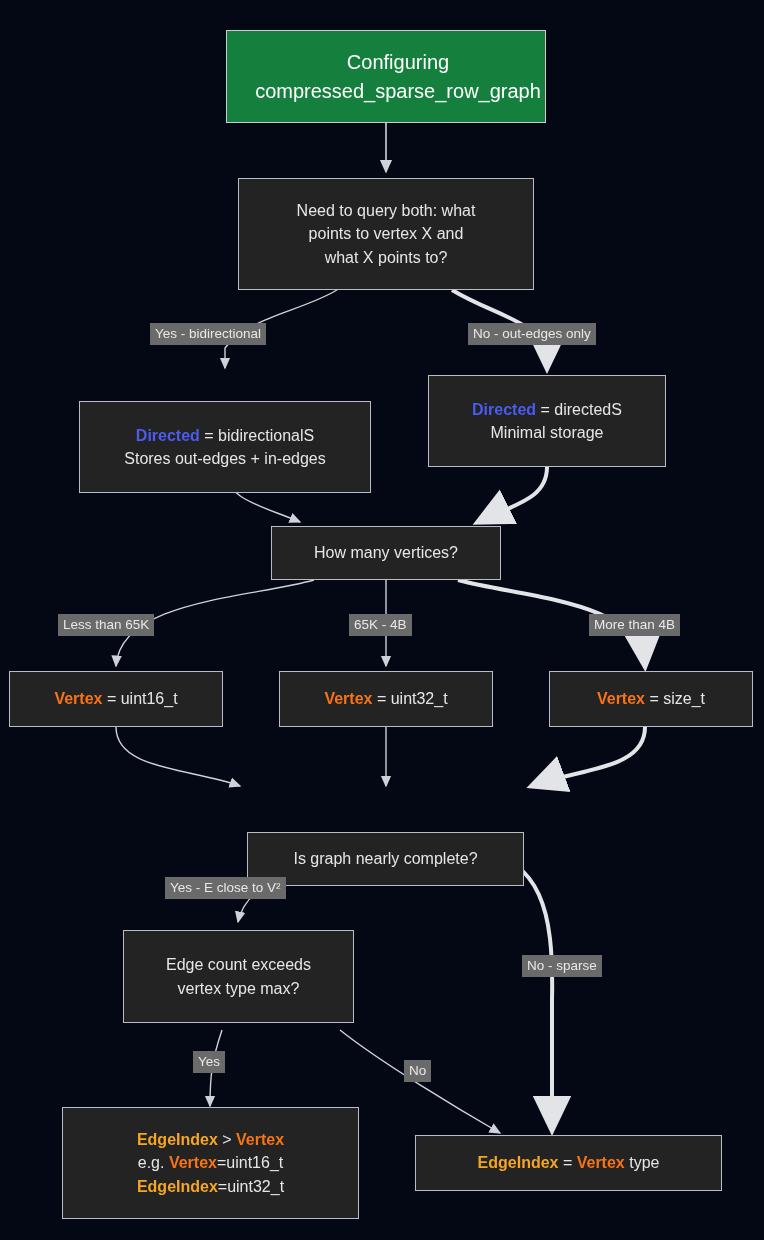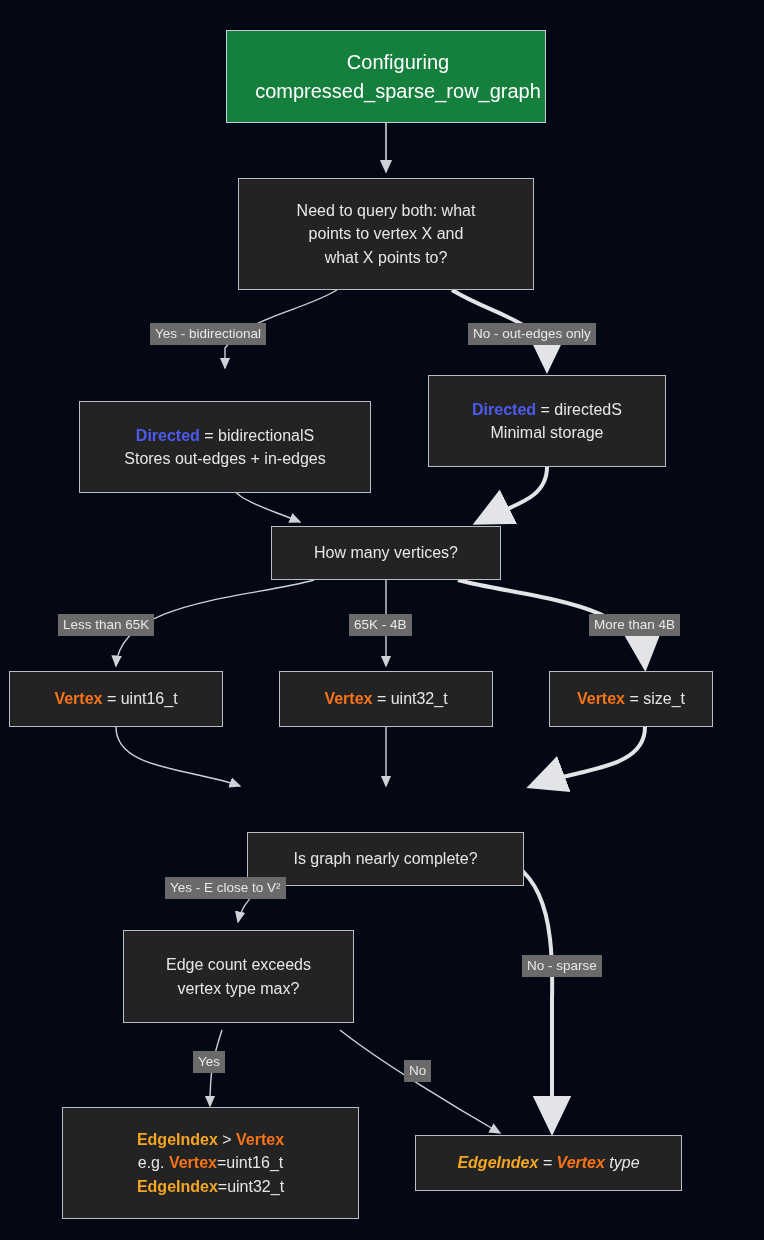--- a/index.html
+++ b/index.html
@@ -133,21 +133,21 @@
       <span class="kw-vertex">Vertex</span><span> = uint16_t</span>
     </div>
   </div>
 
   <div class="node" style="left:279px;top:671px;width:214px;height:56px;">
     <div class="txt">
       <span class="kw-vertex">Vertex</span><span> = uint32_t</span>
     </div>
   </div>
 
-  <div class="node" style="left:549px;top:671px;width:164px;height:56px;">
+  <div class="node" style="left:549px;top:671px;width:204px;height:56px;">
     <div class="txt">
       <span class="kw-vertex">Vertex</span><span> = size_t</span>
     </div>
   </div>
 
   <div class="node" style="left:247px;top:791px;width:277px;height:54px;margin-top:41px;">
     <div class="txt">Is graph nearly complete?</div>
   </div>
 
   <div class="node" style="left:123px;top:930px;width:231px;height:93px;">
@@ -164,21 +164,21 @@
       </div>
       <div>
         <span>e.g. </span><span class="kw-vertex">Vertex</span><span>=uint16_t</span>
       </div>
       <div>
         <span class="kw-edgeindex">EdgeIndex</span><span>=uint32_t</span>
       </div>
     </div>
   </div>
 
-  <div class="node" style="left:415px;top:1135px;width:267px;height:56px;font-style:italic;">
+  <div class="node" style="left:415px;top:1135px;width:307px;height:56px;">
     <div class="txt">
       <span class="kw-edgeindex">EdgeIndex</span><span> = </span><span class="kw-vertex">Vertex</span><span> type</span>
     </div>
   </div>
 
   <div class="edge-label" style="left:150px;top:323px;">Yes - bidirectional</div>
   <div class="edge-label" style="left:468px;top:323px;">No - out-edges only</div>
 
   <div class="edge-label" style="left:58px;top:614px;">Less than 65K</div>
   <div class="edge-label" style="left:349px;top:614px;">65K - 4B</div>

